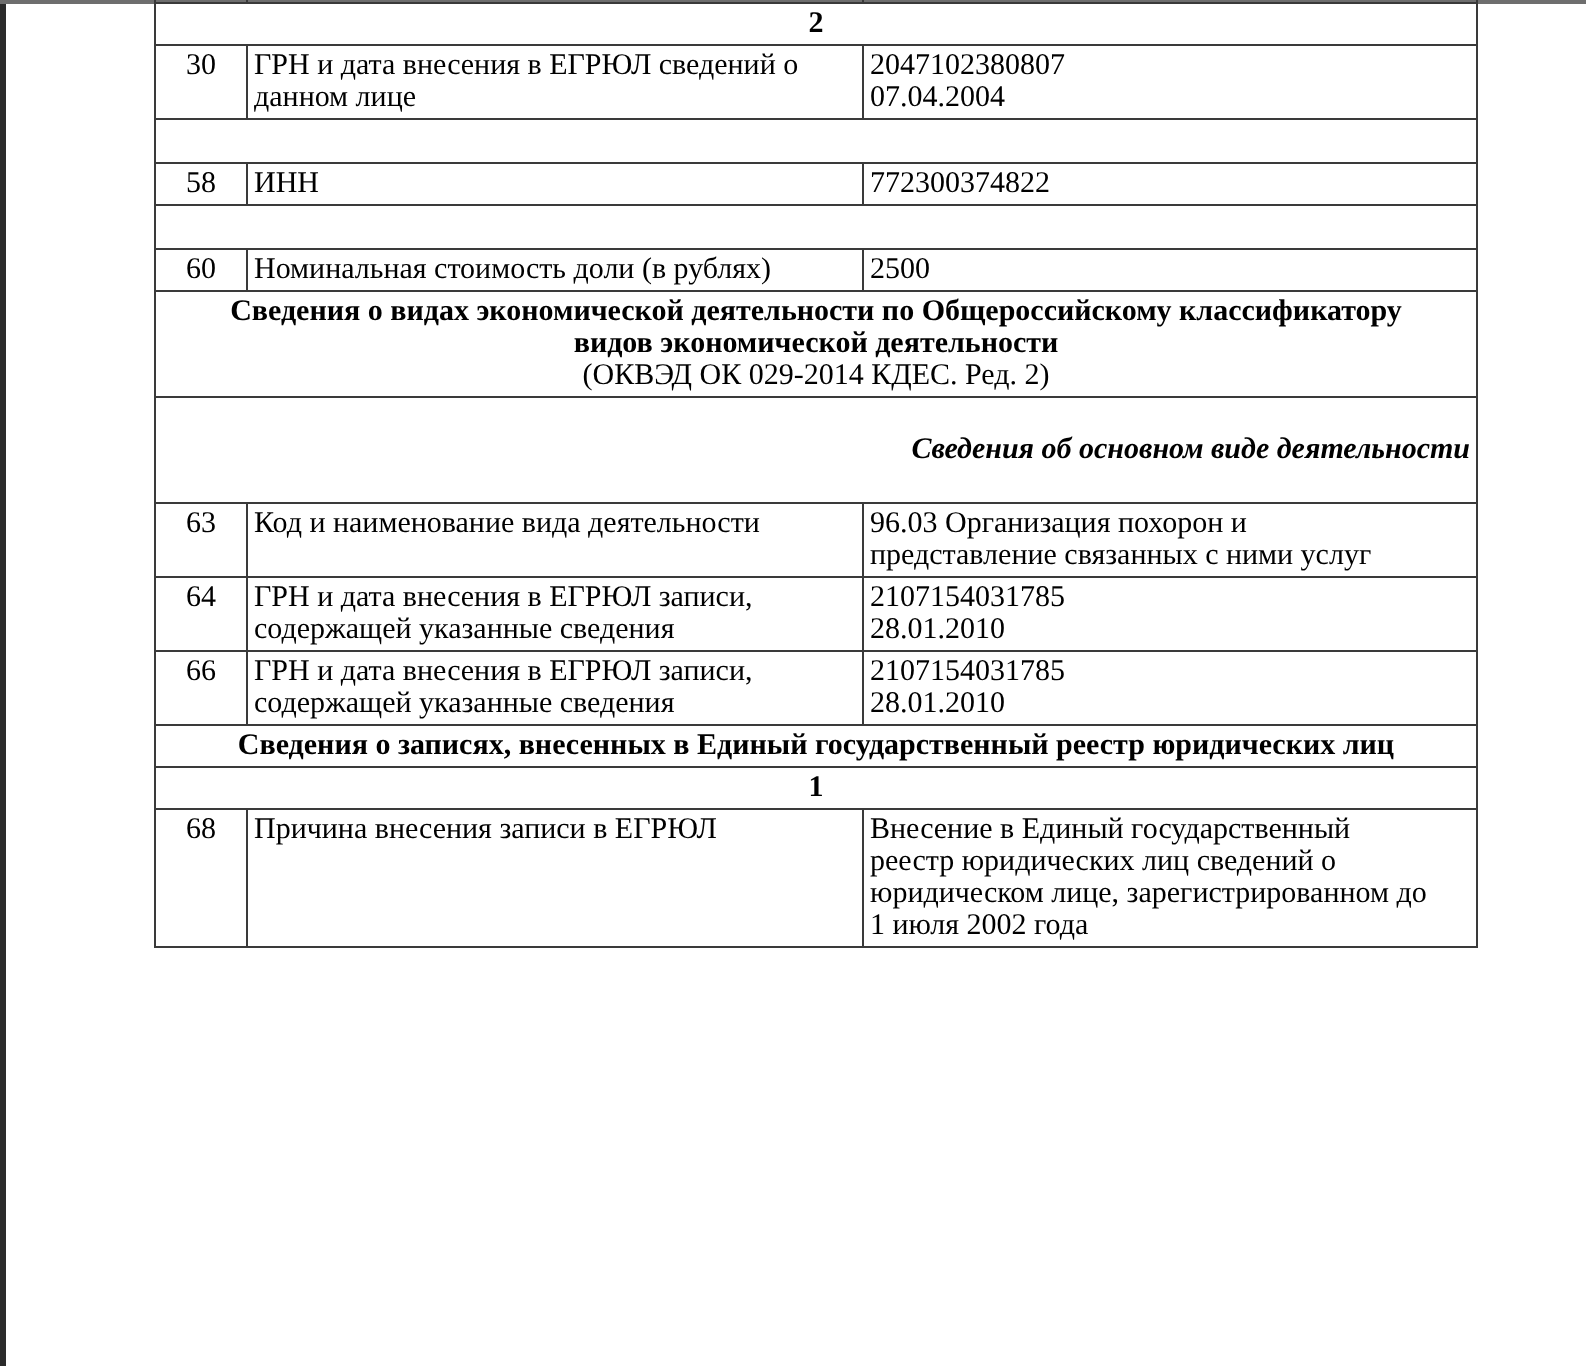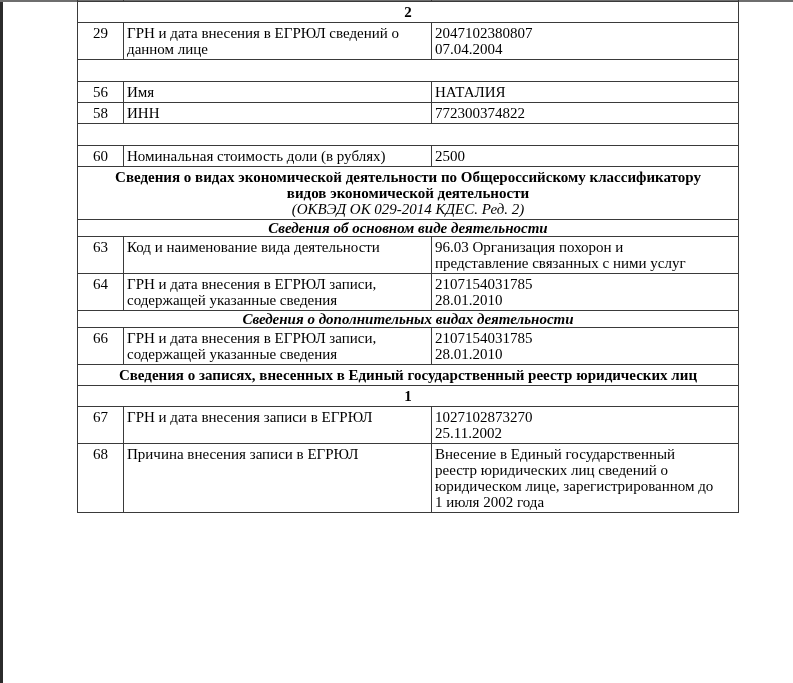--- a/index.html
+++ b/index.html
@@ -10,24 +10,24 @@
     color:#000;
   }
   .left-bar { position:absolute; left:0; top:0; width:3px; height:683px; background:#2b2b2b; }
   .top-bar { position:absolute; left:0; top:0; width:793px; height:2px; background:#6e6e6e; }
   .page { position:absolute; left:77px; top:-1px; width:661px; }
   table { border-collapse:collapse; width:661px; table-layout:fixed; font-size:15px; line-height:16px; }
   td { border:1px solid #3a3a3a; vertical-align:top; padding:2px 3px 2px 3px; }
   col.c1 { width:46px; } col.c2 { width:308px; } col.c3 { width:307px; }
   td.num { text-align:center; }
   td.sec { text-align:center; font-weight:bold; font-size:15px; padding:2px 3px; }
-  td.sub { text-align:center; font-weight:bold; font-style:italic; padding:0 3px; }
+  td.sub { text-align:right; font-weight:bold; font-style:italic; padding:18px 3px; }
   td.blank { height:17px; }
   tr.stub td { height:1px; padding:0; }
-  .it { font-style:italic; font-weight:normal; display:block; }
+  .it { font-weight:normal; display:block; }
   .line { display:block; }
 </style>
 </head>
 <body>
 
 <div class="left-bar"></div>
 <div class="top-bar"></div>
 
 <div class="page">
 <table>
@@ -41,37 +41,32 @@
           <td></td>
           <td></td>
           <td></td>
         </tr>
 
   <tr>
     <td colspan="3" class="sec">2</td>
   </tr>
 
   <tr>
-    <td class="num">29</td>
+    <td class="num">30</td>
     <td>ГРН и дата внесения в ЕГРЮЛ сведений о данном лице</td>
     <td>
       <span class="line">2047102380807</span>
       <span class="line">07.04.2004</span>
     </td>
   </tr>
 
   <tr>
           <td colspan="3" class="blank"></td>
         </tr>
 
-  <tr>
-    <td class="num">56</td>
-    <td>Имя</td>
-    <td>НАТАЛИЯ</td>
-  </tr>
   <tr>
     <td class="num">58</td>
     <td>ИНН</td>
     <td>772300374822</td>
   </tr>
 
   <tr>
           <td colspan="3" class="blank"></td>
         </tr>
 
@@ -103,49 +98,38 @@
   </tr>
   <tr>
     <td class="num">64</td>
     <td>ГРН и дата внесения в ЕГРЮЛ записи, содержащей указанные сведения</td>
     <td>
       <span class="line">2107154031785</span>
       <span class="line">28.01.2010</span>
     </td>
   </tr>
 
-  <tr>
-    <td colspan="3" class="sub">Сведения о дополнительных видах деятельности</td>
-  </tr>
 
   <tr>
     <td class="num">66</td>
     <td>ГРН и дата внесения в ЕГРЮЛ записи, содержащей указанные сведения</td>
     <td>
       <span class="line">2107154031785</span>
       <span class="line">28.01.2010</span>
     </td>
   </tr>
 
   <tr>
     <td colspan="3" class="sec">Сведения о записях, внесенных в Единый государственный реестр юридических лиц</td>
   </tr>
   <tr>
     <td colspan="3" class="sec">1</td>
   </tr>
 
   <tr>
-    <td class="num">67</td>
-    <td>ГРН и дата внесения записи в ЕГРЮЛ</td>
-    <td>
-      <span class="line">1027102873270</span>
-      <span class="line">25.11.2002</span>
-    </td>
-  </tr>
-  <tr>
     <td class="num">68</td>
     <td>Причина внесения записи в ЕГРЮЛ</td>
     <td>
       <span class="line">Внесение в Единый государственный</span>
       <span class="line">реестр юридических лиц сведений о</span>
       <span class="line">юридическом лице, зарегистрированном до</span>
       <span class="line">1 июля 2002 года</span>
     </td>
   </tr>
 </tbody>

